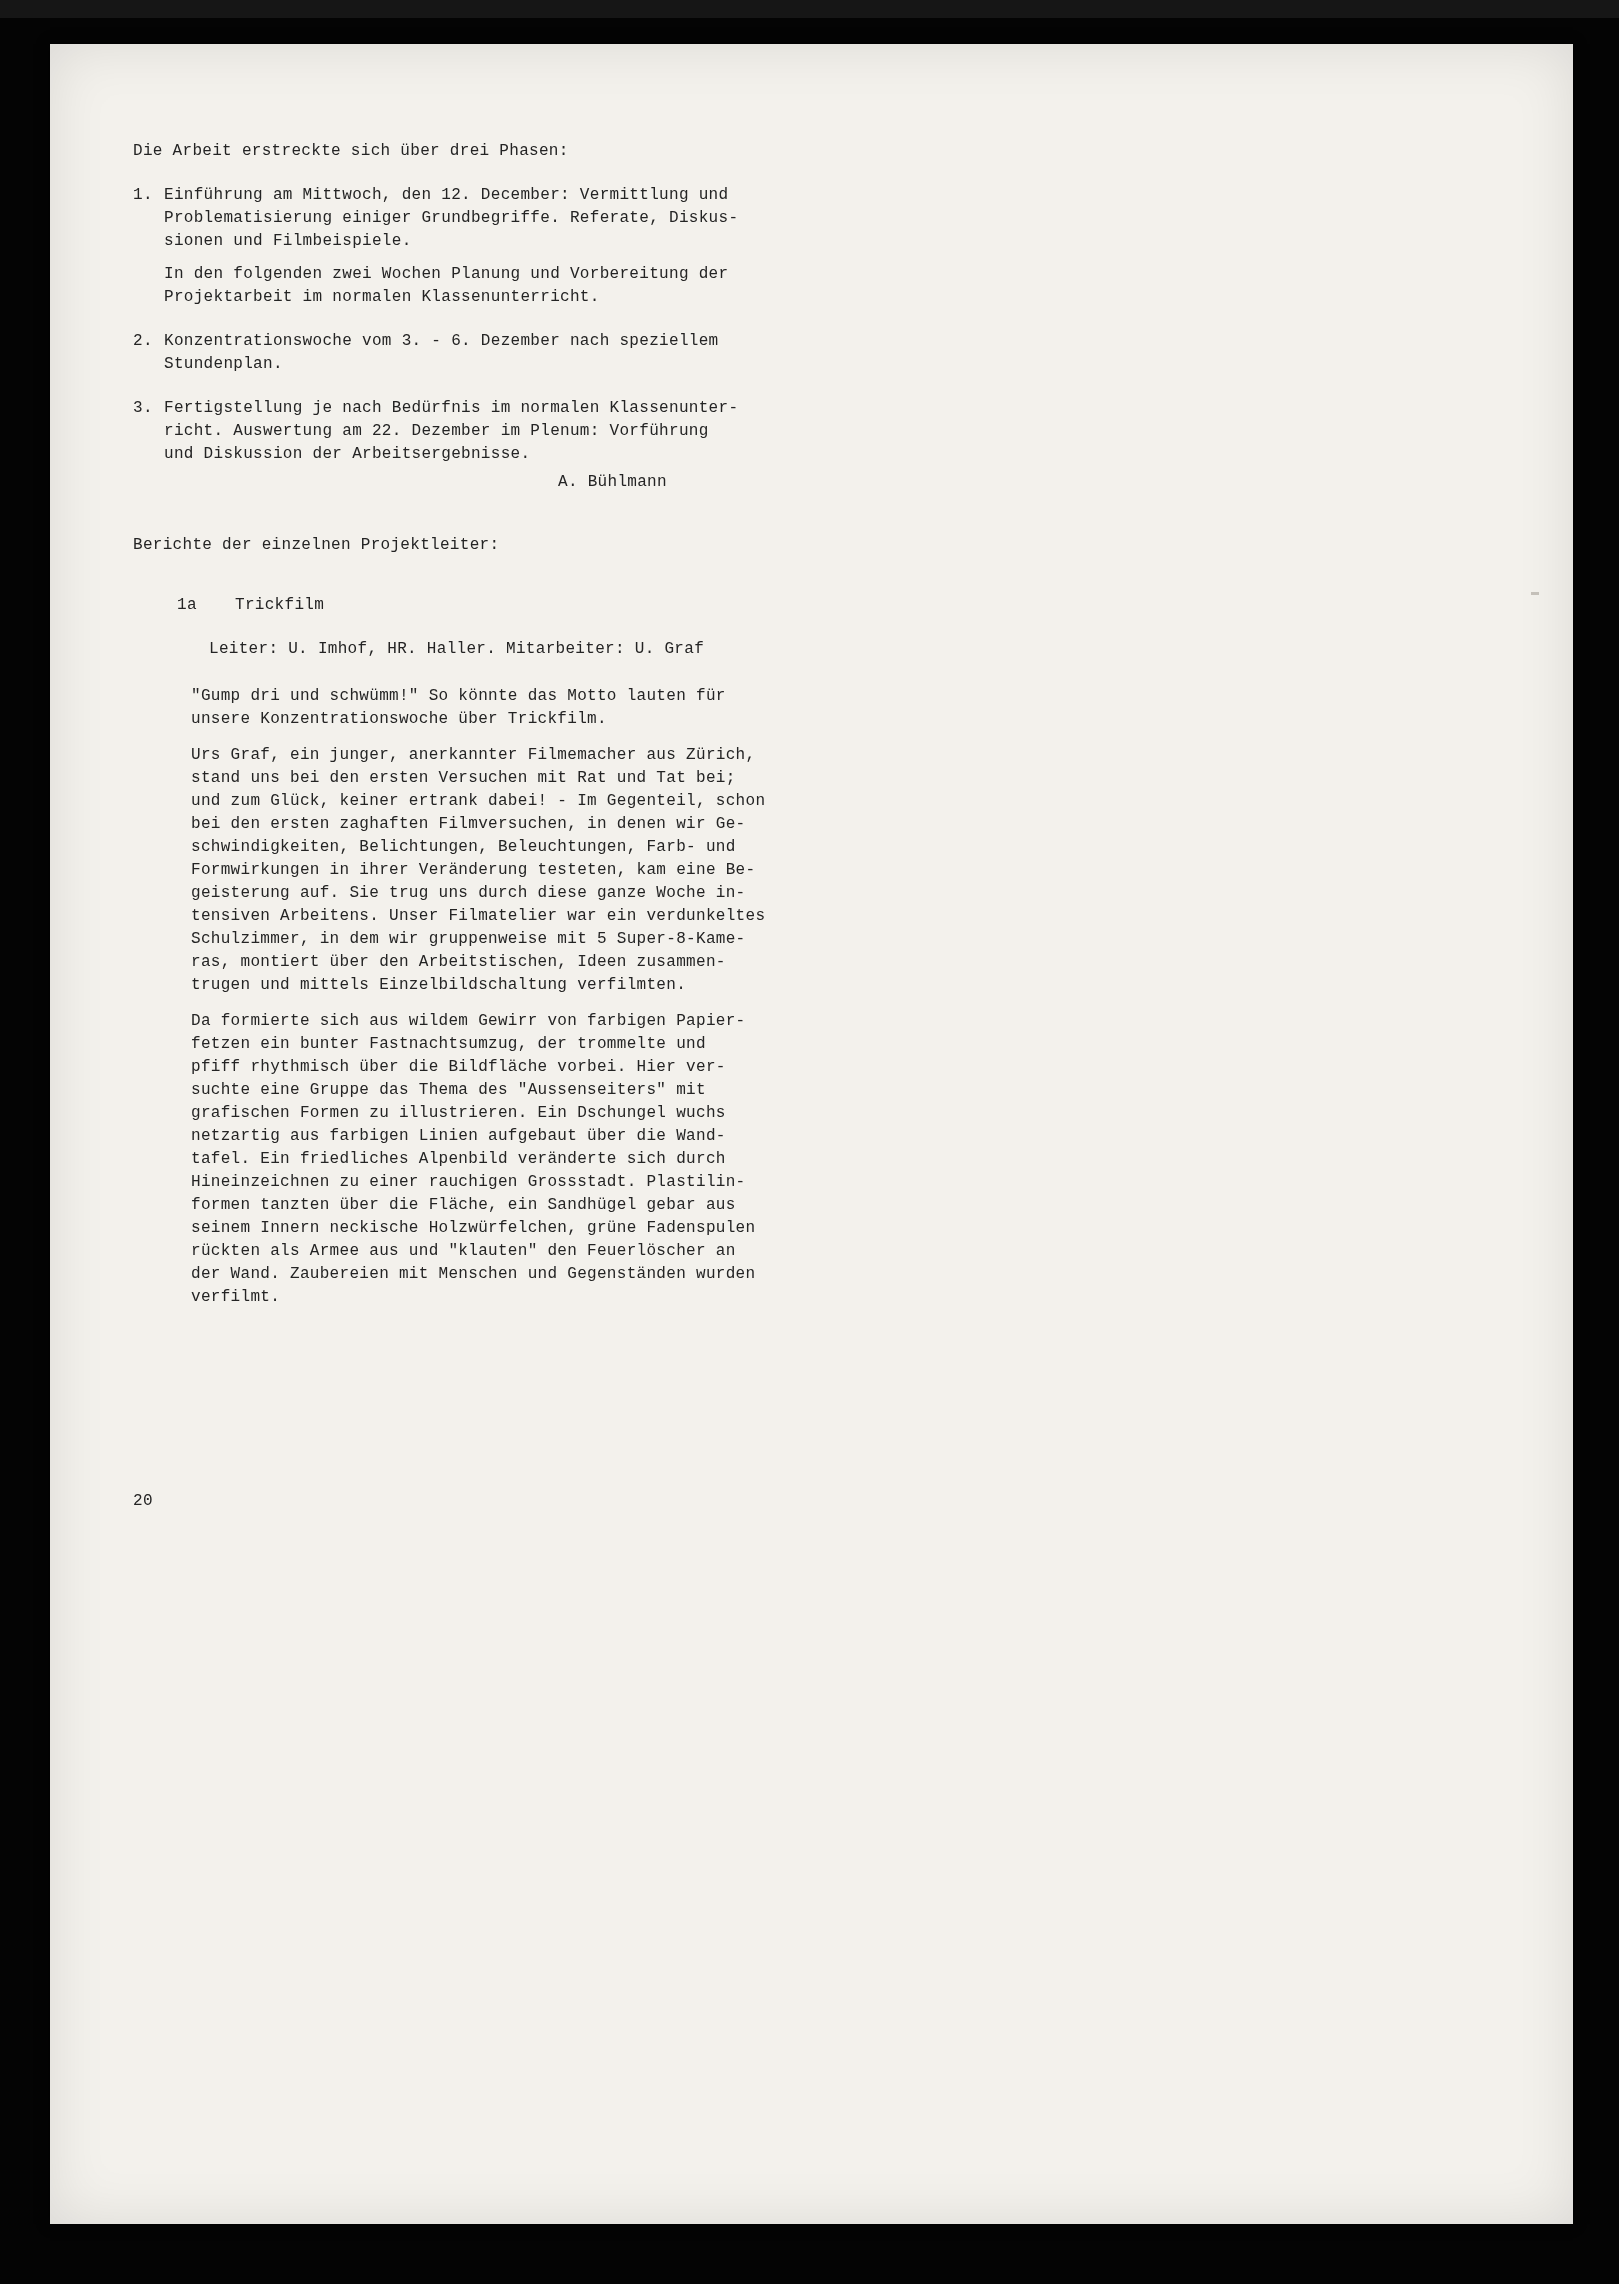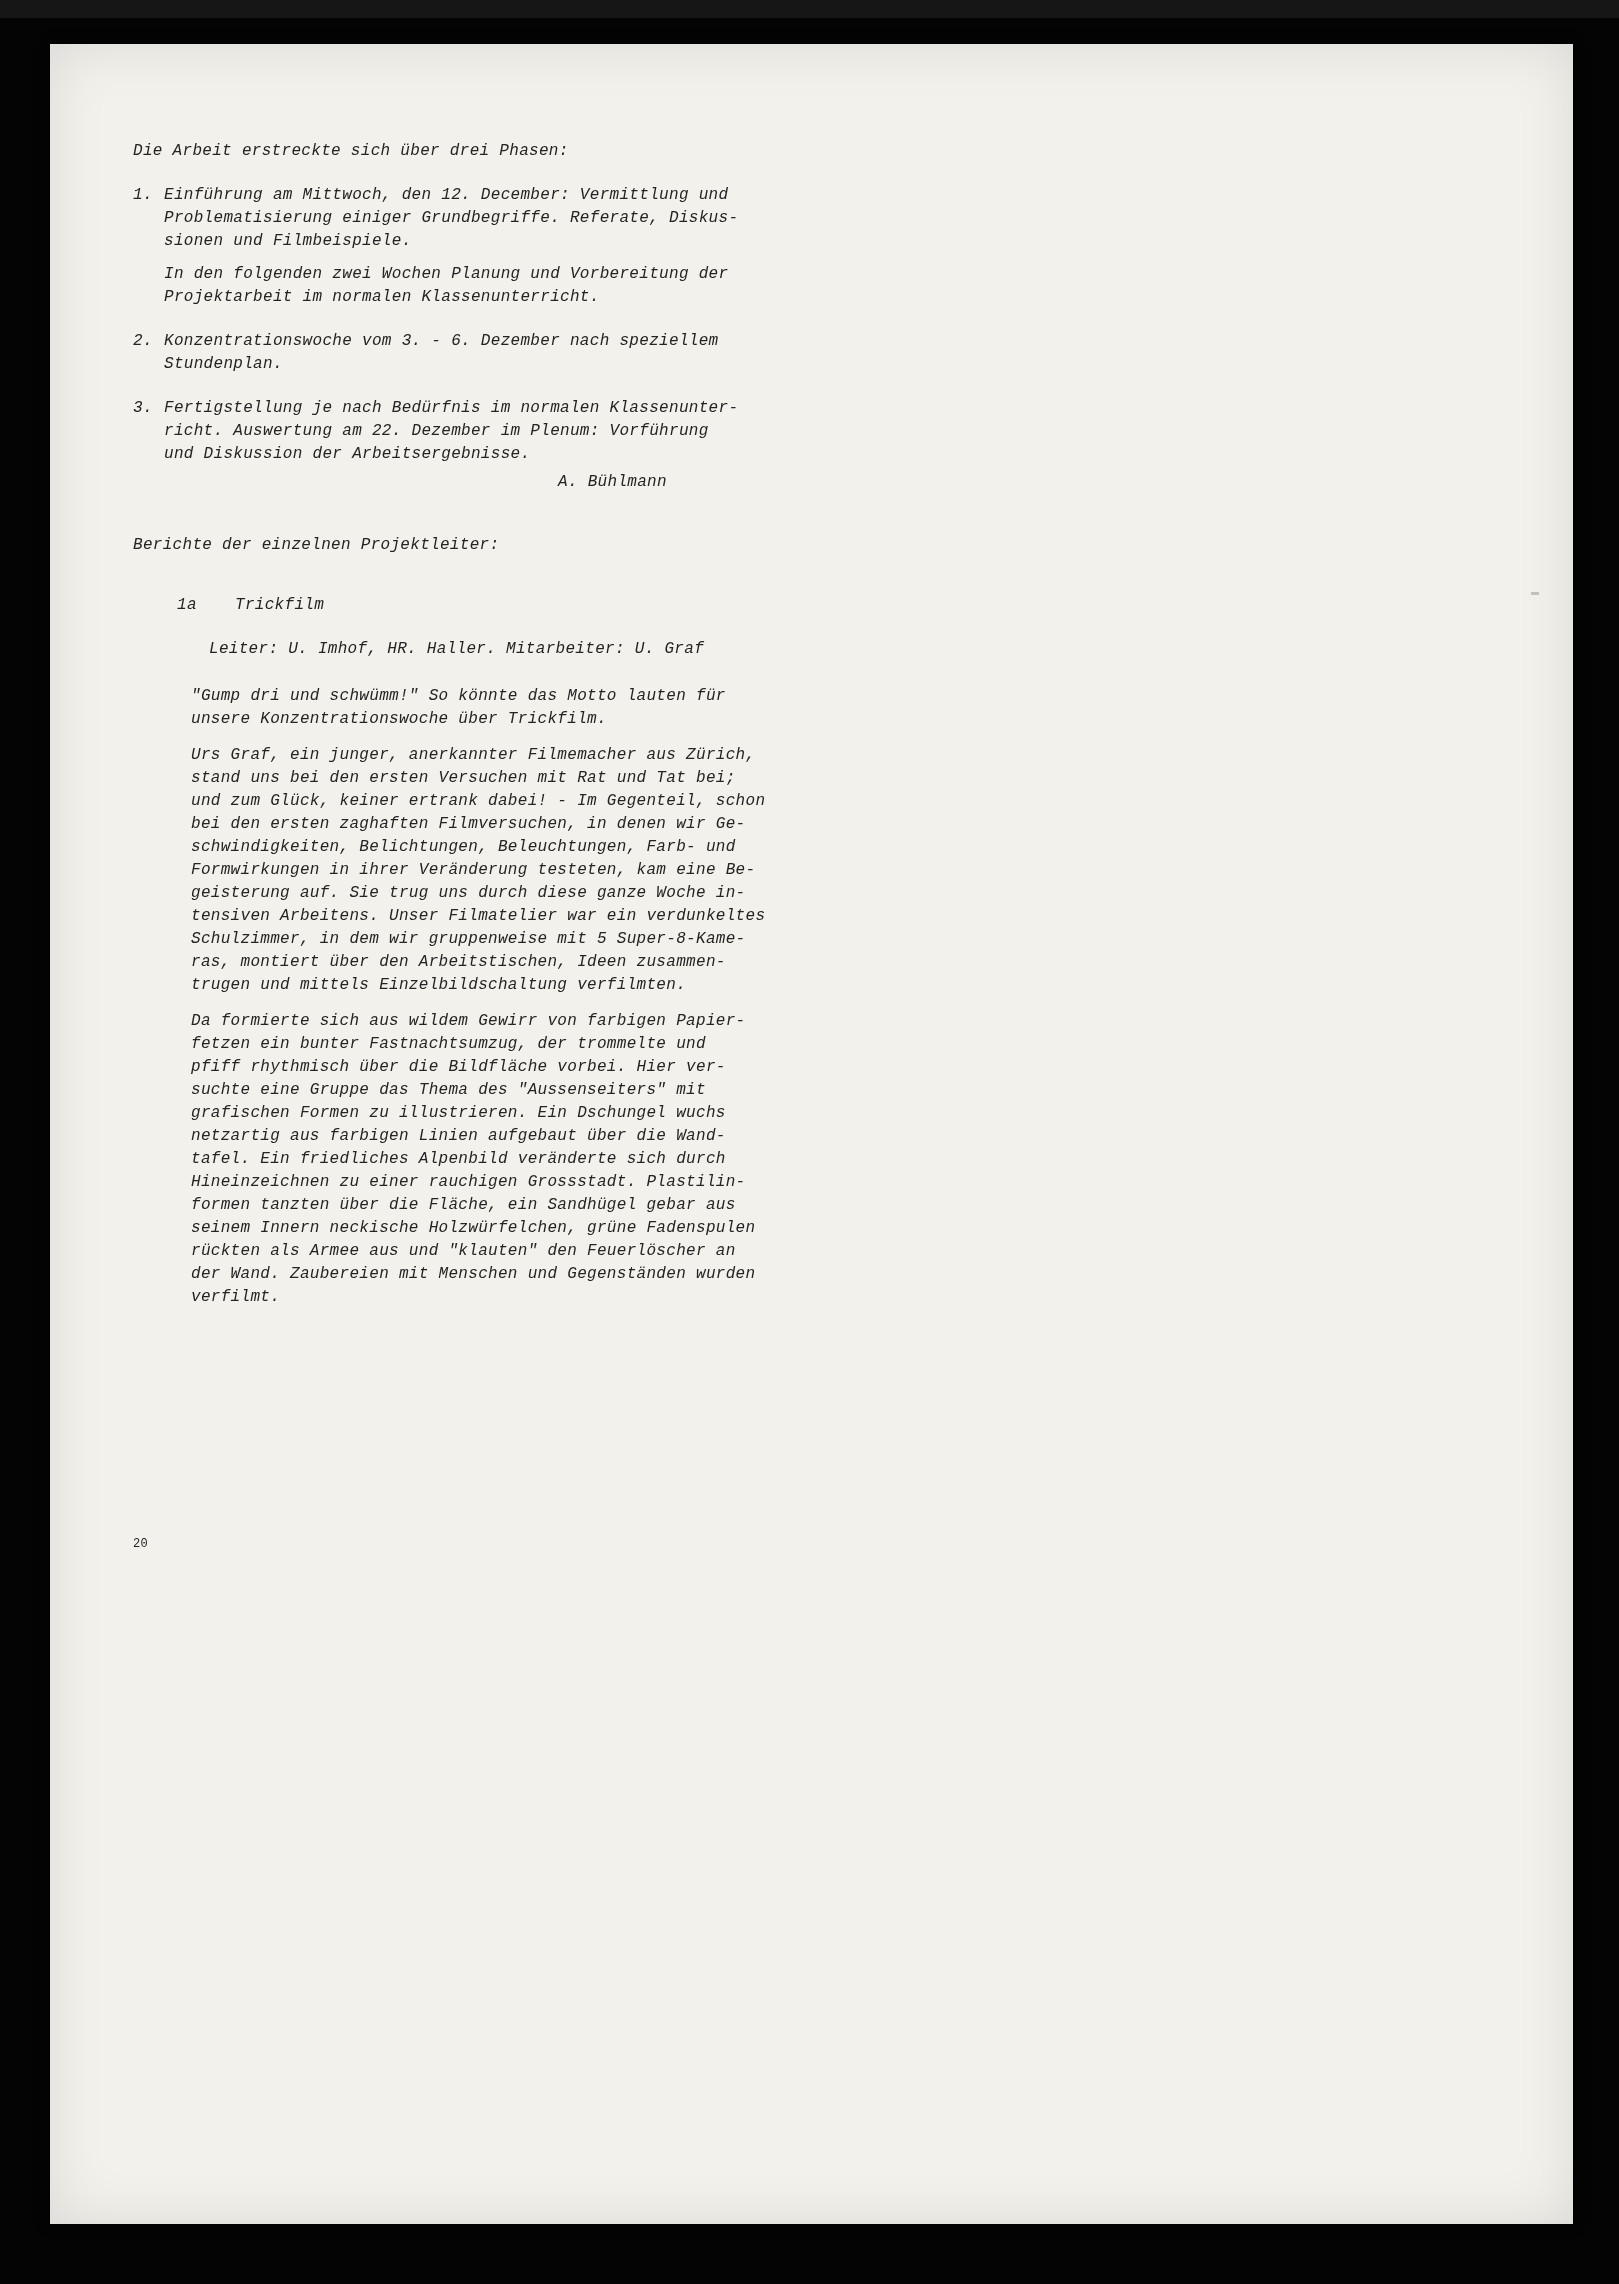--- a/index.html
+++ b/index.html
@@ -32,21 +32,20 @@
   .content {
     position: absolute;
     left: 83px;
     top: 96px;
     width: 1264px;
     color: #242424;
     font-family: "Liberation Mono", "DejaVu Sans Mono", monospace;
     font-size: 16px;
     letter-spacing: 0.3px;
     line-height: 23px;
-    font-style: italic;
   }
   .para {
     white-space: pre-line;
   }
   .intro {
     margin: 0;
   }
   .list-item {
     display: flex;
     margin-top: 21px;
@@ -84,23 +83,22 @@
   }
   .body-para + .body-para {
     margin-top: 13px;
   }
   .page-number {
     position: absolute;
     left: 83px;
     top: 1448px;
     color: #242424;
     font-family: "Liberation Mono", "DejaVu Sans Mono", monospace;
-    font-size: 12px;
+    font-size: 16px;
     letter-spacing: 0.3px;
-    margin-top: 45px;
   }
   .scan-artifact {
     position: absolute;
     right: 34px;
     top: 548px;
     width: 8px;
     height: 3.2px;
     background: #b9b4ac;
     opacity: 0.8;
   }

